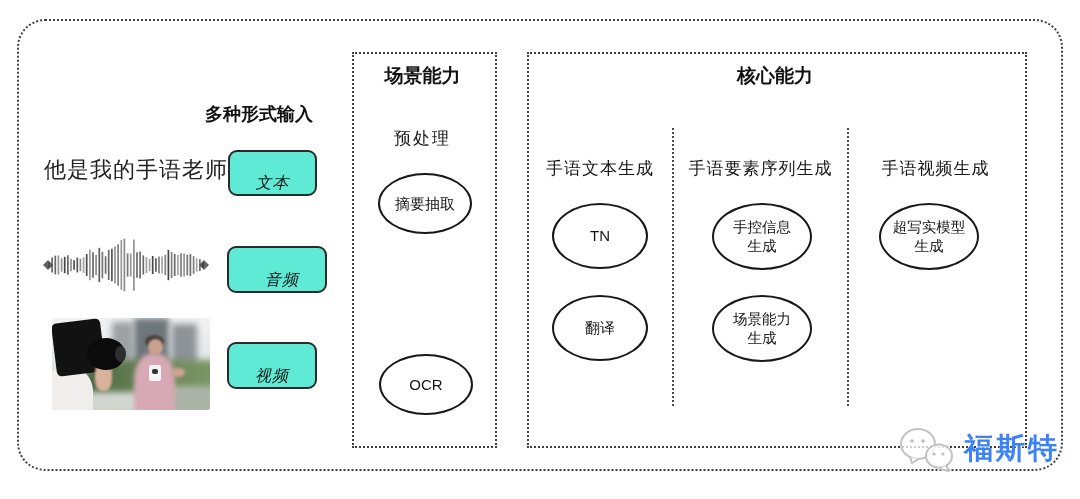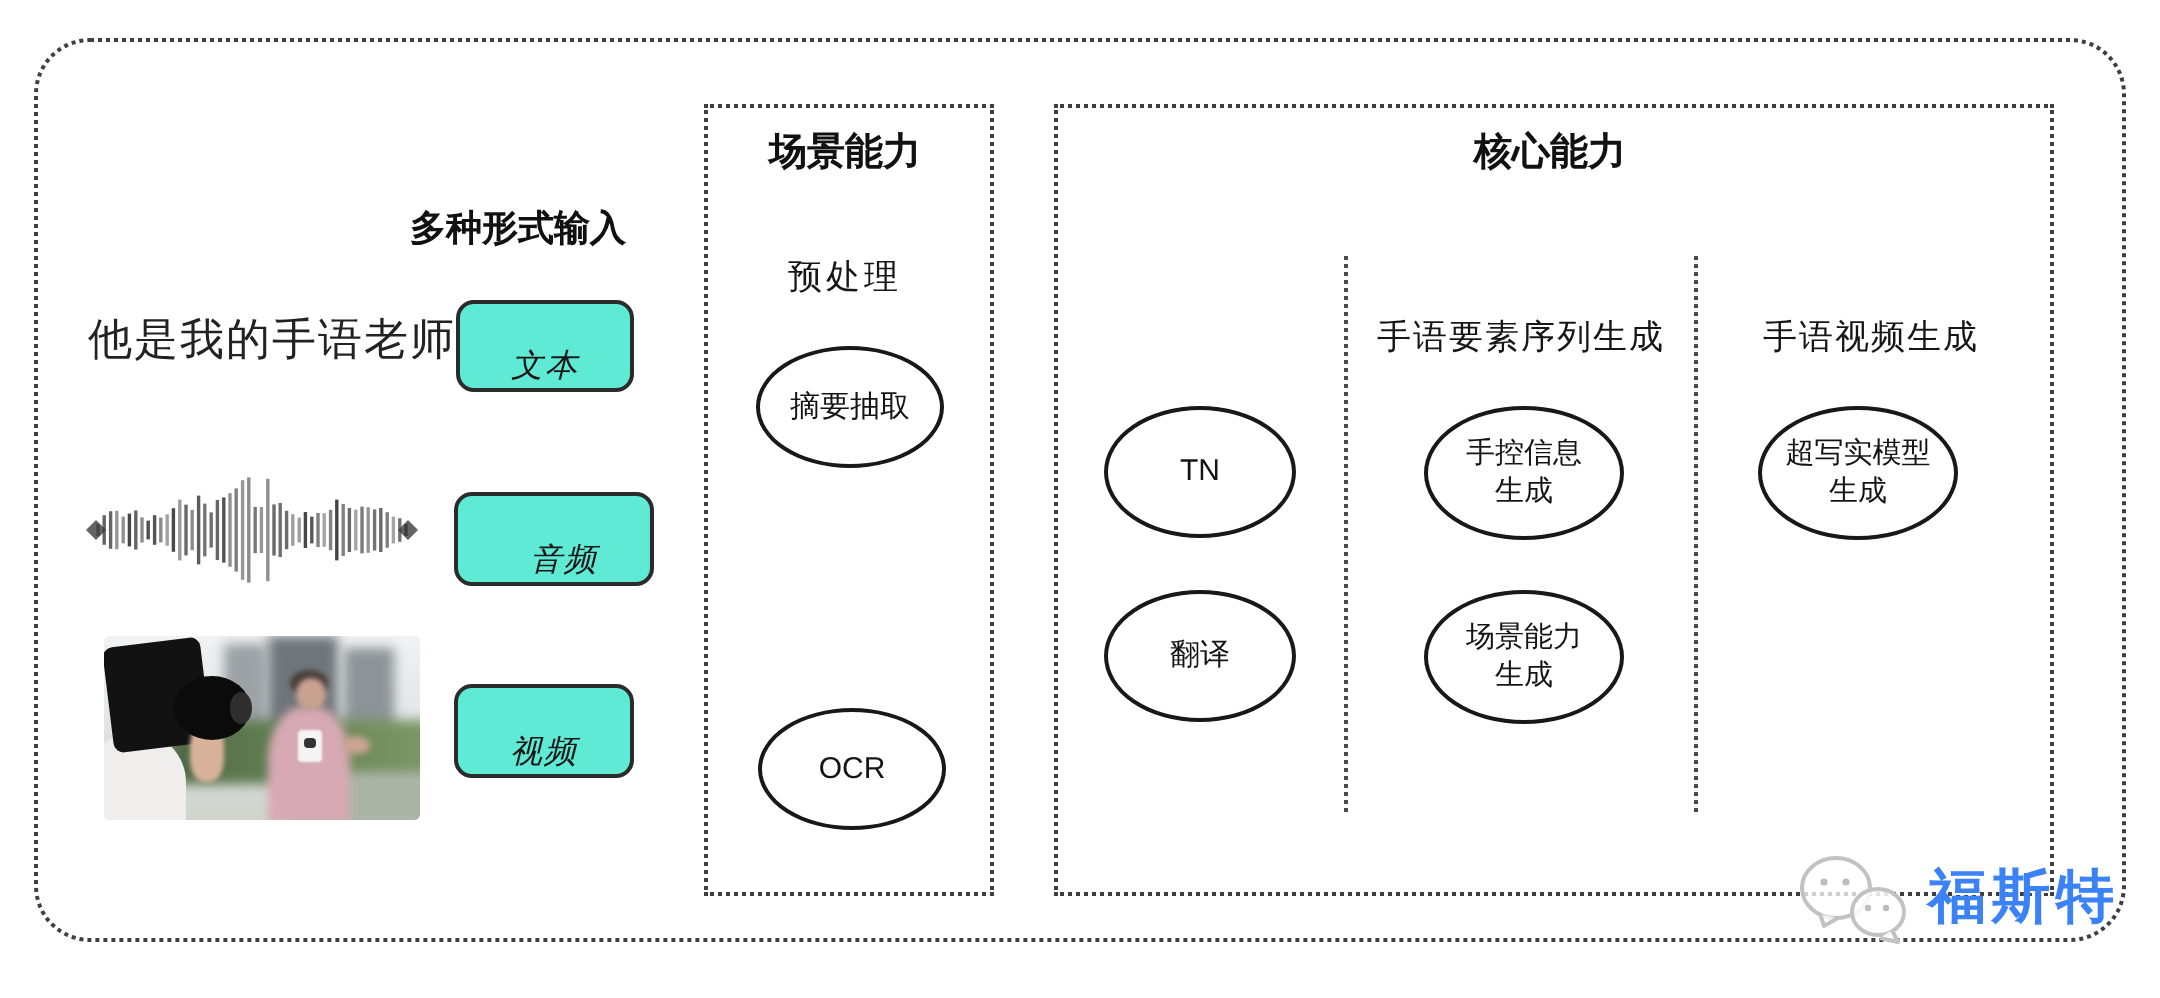--- a/index.html
+++ b/index.html
@@ -166,20 +166,21 @@
   <div class="abs box-title" style="left:352px;top:63px;width:141px;">场景能力</div>
   <div class="abs subtitle" style="left:352px;top:127px;width:141px;">预处理</div>
   <div class="abs node" style="left:378px;top:173px;width:90px;height:57px;">摘要抽取</div>
   <div class="abs node" style="left:379px;top:354px;width:90px;height:57px;">OCR</div>
 
   <div class="abs dash-box core-box"></div>
   <div class="abs box-title" style="left:527px;top:63px;width:496px;">核心能力</div>
   <div class="abs v-divider" style="left:672px;"></div>
   <div class="abs v-divider" style="left:847px;"></div>
 
+  <div class="abs col-header" style="left:527px;top:157px;width:146px;">手语文本生成</div>
   <div class="abs node" style="left:552px;top:203px;width:92px;height:62px;">TN</div>
   <div class="abs node" style="left:552px;top:295px;width:92px;height:62px;">翻译</div>
 
   <div class="abs col-header" style="left:673px;top:157px;width:175px;">手语要素序列生成</div>
   <div class="abs node small-text" style="left:712px;top:203px;width:96px;height:63px;">手控信息
 生成</div>
   <div class="abs node small-text" style="left:712px;top:295px;width:96px;height:63px;">场景能力
 生成</div>
 
   <div class="abs col-header" style="left:848px;top:157px;width:175px;">手语视频生成</div>

